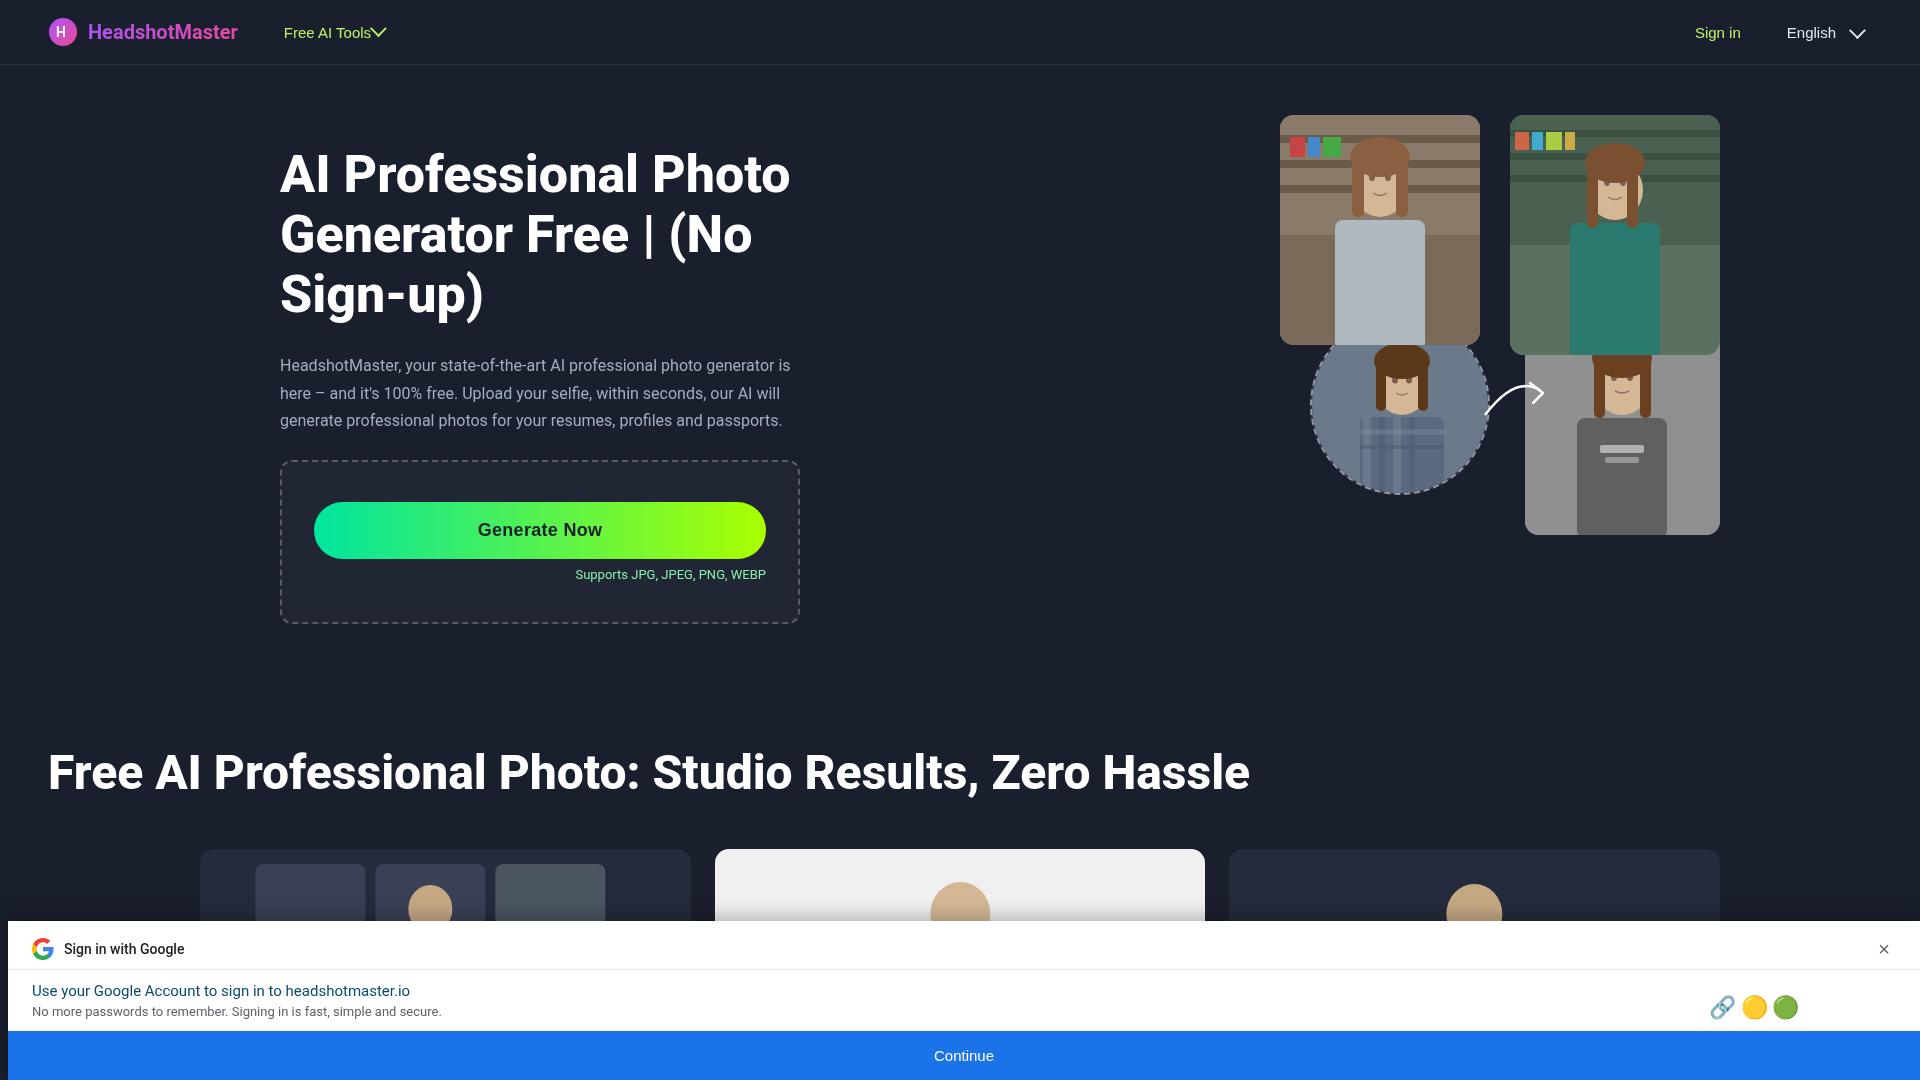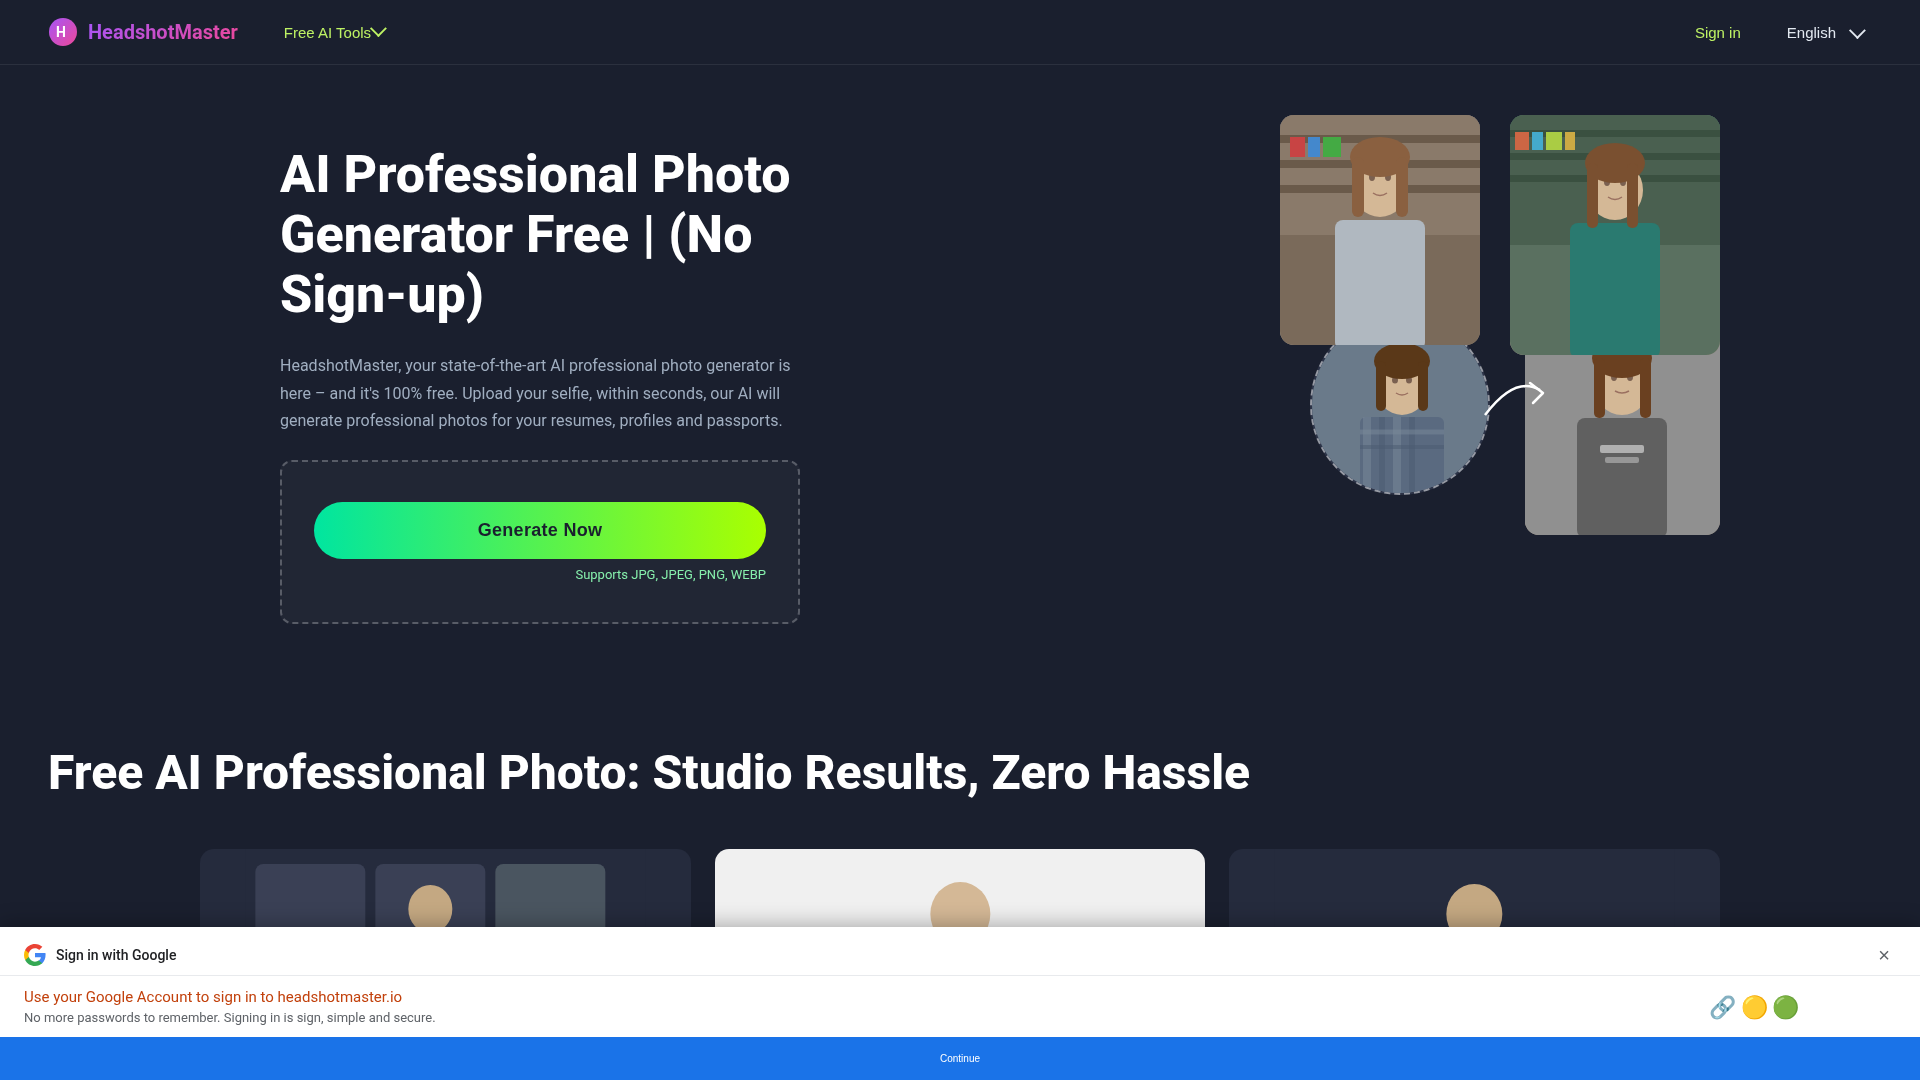--- a/index.html
+++ b/index.html
@@ -239,21 +239,21 @@
       overflow: hidden;
     }
     .feature-card-light {
       background: #f0f0f0;
     }
 
     
     .google-overlay {
       position: fixed;
       bottom: 0;
-      left: 0;
+      left: 8px;
       right: 0;
       background: #fff;
       color: #202124;
       z-index: 1000;
       box-shadow: 0 -2px 20px rgba(0,0,0,0.3);
     }
     .google-overlay-header {
       display: flex;
       align-items: center;
       justify-content: space-between;
@@ -281,38 +281,38 @@
       color: #5f6368;
       font-size: 20px;
       line-height: 1;
       padding: 2px 6px;
     }
     .google-overlay-body {
       padding: 12px 24px;
     }
     .google-main-text {
       font-size: 15px;
-      color: #c2410c;
+      color: #0c4a6e;
       margin-bottom: 4px;
     }
     .google-sub-text {
       font-size: 13px;
       color: #5f6368;
     }
     .google-overlay-footer {
       padding: 0;
     }
     .continue-btn {
       display: block;
       width: 100%;
       padding: 16px;
       background: #1a73e8;
       color: #fff;
       border: none;
-      font-size: 10px;
+      font-size: 15px;
       font-weight: 500;
       cursor: pointer;
       text-align: center;
     }
 
     
     .emoji-decoration {
       position: fixed;
       bottom: 60px;
       right: 120px;
@@ -525,21 +525,21 @@
         <path d="M11 22c2.97 0 5.46-.98 7.28-2.66l-3.57-2.77c-.98.66-2.23 1.06-3.71 1.06-2.86 0-5.29-1.93-6.16-4.53H1.14v2.84C2.95 19.55 6.7 22 11 22z" fill="#34A853"></path>
         <path d="M4.84 13.1c-.22-.66-.35-1.36-.35-2.1s.13-1.44.35-2.1V6.06H1.14C.41 7.56 0 9.23 0 11s.41 3.44 1.14 4.94l3.7-2.84z" fill="#FBBC05"></path>
         <path d="M11 4.37c1.61 0 3.06.55 4.2 1.63l3.15-3.15C16.46 1.08 13.97 0 11 0 6.7 0 2.95 2.45 1.14 6.06l3.7 2.84C5.71 6.3 8.14 4.37 11 4.37z" fill="#EA4335"></path>
       </svg>
       <span class="google-brand-text">Sign in with Google</span>
     </div>
     <button class="close-btn">×</button>
   </div>
   <div class="google-overlay-body">
     <p class="google-main-text">Use your Google Account to sign in to headshotmaster.io</p>
-    <p class="google-sub-text">No more passwords to remember. Signing in is sign, simple and secure.</p>
+    <p class="google-sub-text">No more passwords to remember. Signing in is fast, simple and secure.</p>
   </div>
   <div class="google-overlay-footer">
     <button class="continue-btn">Continue</button>
   </div>
 </div>
 
 <div class="emoji-decoration">
   <span>🔗</span>
   <span>🟡</span>
   <span>🟢</span>

